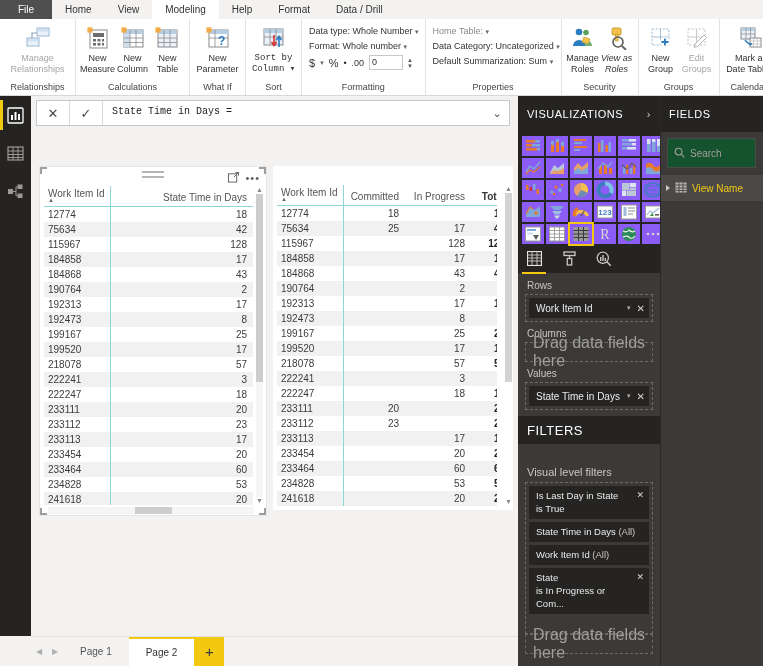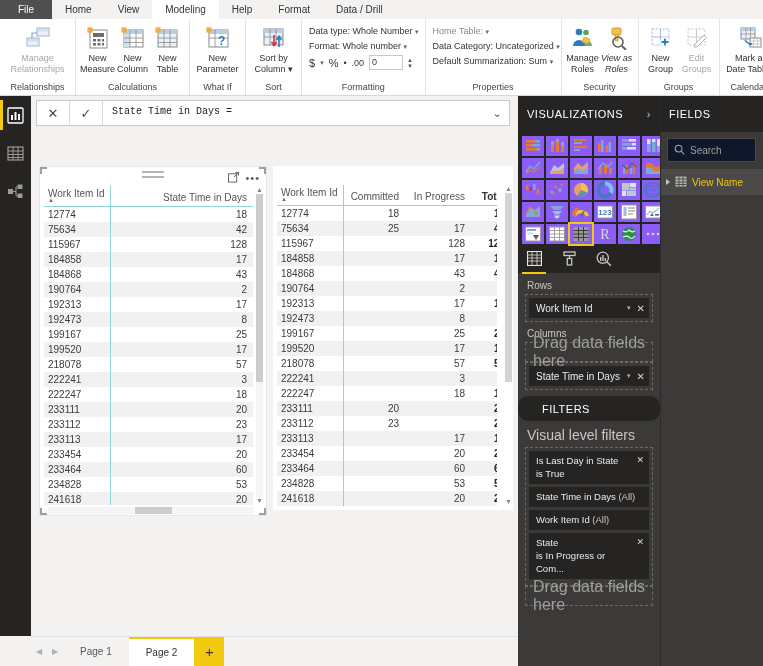--- a/index.html
+++ b/index.html
@@ -169,31 +169,31 @@
   .well-box { margin:0 7px; border:1px dashed #6b6a68; padding:3px; }
   .well-chip { background:#252423; color:#eaeaea; font-size:10px; height:20px;
                display:flex; align-items:center; padding:0 4px 0 7px; }
   .well-chip .sp { flex:1; }
   .well-chip .chev { color:#b0aeac; font-size:7px; margin-right:6px; }
   .well-chip .x { color:#d8d6d4; font-size:10px; }
   .well-empty { border:1px dashed #6b6a68; margin:0 7px; height:20px;
                 display:flex; align-items:center; padding-left:7px;
                 font-size:16px; color:#a19f9d; }
 
-  .filters-title { background:#252423; color:#fff; font-size:11px; letter-spacing:.5px;
-                   padding:7px 9px 6px 24px;border-radius:10px; }
-  .filt-sub { font-size:14px; color:#c8c6c4; padding:6px 9px 4px 9px; }
+  .filters-title { background:#252423; color:#fff; font-size:13px; letter-spacing:.5px;
+                   padding:7px 9px 6px 9px; }
+  .filt-sub { font-size:11px; color:#c8c6c4; padding:22px 9px 4px 9px; }
   .filt-wrap { border:1px dashed #6b6a68; margin:0 7px; padding:3px; }
   .filt-card { background:#252423; color:#eaeaea; font-size:9.5px; padding:3px 5px 4px 7px;
                margin-bottom:3px; position:relative; line-height:13px; }
   .filt-card .x { position:absolute; right:5px; top:3px; color:#d8d6d4; font-size:9px; }
   .filt-card .sub { color:#eaeaea; }
   .filt-card .muted { color:#c8c6c4; }
 
-  .search-box { margin:6px 7px 0 7px; height:24px; background:#0f172a;
+  .search-box { margin:6px 7px 0 7px; height:30px; background:#14532d;
                 border:1px solid #4a4947; display:flex; align-items:center;
                 padding-left:6px; gap:5px; }
   .search-box .ph { font-size:10px; color:#a19f9d; }
   .field-row { display:flex; align-items:center; gap:5px; padding:4px 6px;
                background:#4a4947; }
   .field-row .label { font-size:10px; color:#f2c811; }
   .tri { width:0;height:0;border-left:4px solid #c8c6c4;border-top:3px solid transparent;
          border-bottom:3px solid transparent; }
   .sep-line { position:absolute; left:0; top:0; bottom:0; width:1px; background:#2b2a29; }
 </style>
@@ -331,21 +331,21 @@
           </span>
           <span class="cap">New</span>
           <span class="cap">Parameter</span>
         </div>
       </div>
       <div class="rgroup-label">What If</div>
     </div>
 
     <div class="rgroup" style="width:56px;">
       <div class="rgroup-items">
-        <div class="rbtn wide" style="width:52px;">
+        <div class="rbtn wide" style="width:52px;font-family:Liberation Mono, monospace;">
           <span class="glyph">
             <svg width="28" height="26" viewBox="0 0 28 26">
               <rect x="4" y="4" width="19" height="16" fill="#eaf1f9" stroke="#8a8a8a"></rect>
               <rect x="4" y="4" width="19" height="4" fill="#b7cfe4"></rect>
               <path d="M10 4 v16 M16 4 v16 M4 12 h19" stroke="#8a8a8a" stroke-width="0.8" fill="none"></path>
               <path d="M14 10 v10 M11.5 17 l2.5 3.5 l2.5 -3.5" stroke="#d13438" stroke-width="1.6" fill="none"></path>
               <path d="M19 22 v-10 M16.5 15 l2.5 -3.5 l2.5 3.5" stroke="#2a7bc0" stroke-width="1.6" fill="none"></path>
             </svg>
           </span>
           <span class="cap">Sort by</span>
@@ -1117,20 +1117,21 @@
           <span>Work Item Id</span>
           <span class="sp"></span>
           <span class="chev">▾</span>
           <span class="x">✕</span>
         </div>
       </div>
 
       <div class="well-label">Columns</div>
       <div class="well-empty">Drag data fields here</div>
 
+      <div class="well-label">Values</div>
       <div class="well-box">
         <div class="well-chip">
           <span>State Time in Days</span>
           <span class="sp"></span>
           <span class="chev">▾</span>
           <span class="x">✕</span>
         </div>
       </div>
     </div>
 
@@ -1143,21 +1144,21 @@
         <span class="x">✕</span>
       </div>
       <div class="filt-card">
         <span>State Time in Days</span>
         <span class="muted">(All)</span>
       </div>
       <div class="filt-card">
         <span>Work Item Id</span>
         <span class="muted">(All)</span>
       </div>
-      <div class="filt-card" style="padding-right:16px; margin-bottom:3px;">
+      <div class="filt-card" style="padding-right:16px; margin-bottom:16px;">
         <span>State</span><br>
         <span class="sub">is In Progress or Com...</span>
         <span class="x">✕</span>
       </div>
     </div>
 
     <div class="well-empty">Drag data fields here</div>
   </div>
 
   <div class="pane-fields">

